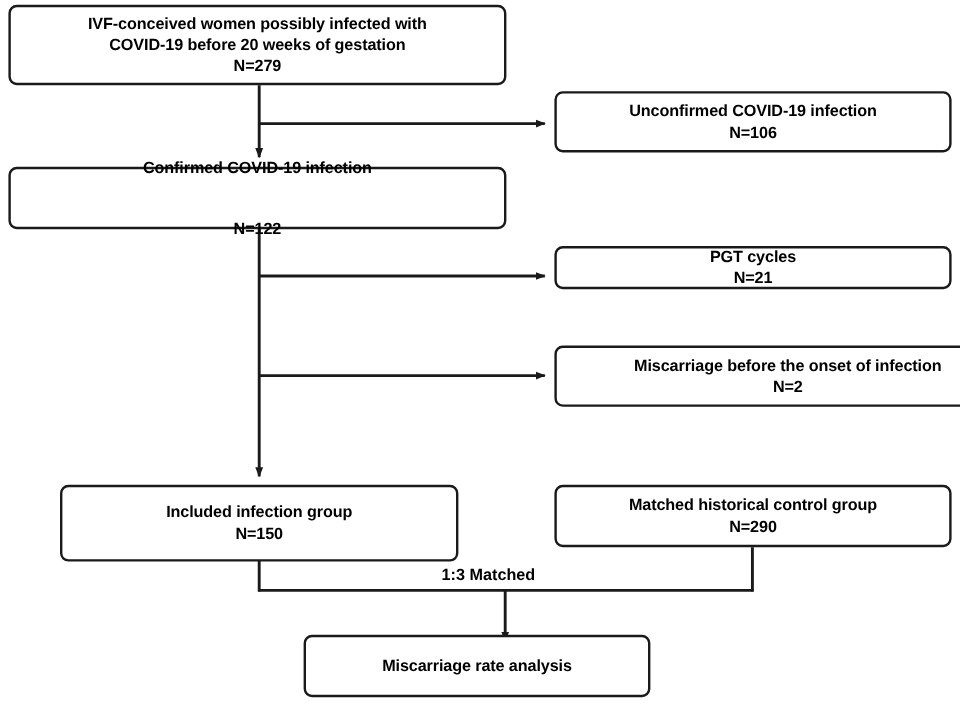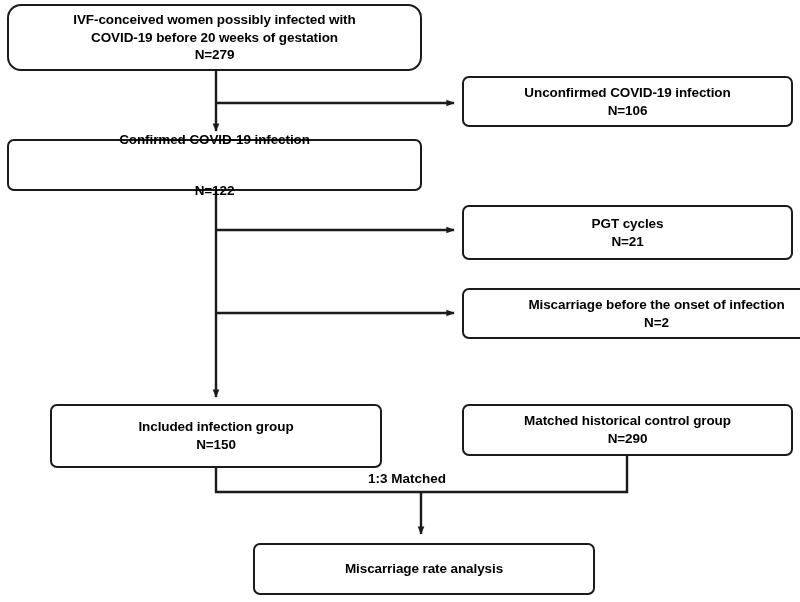--- a/index.html
+++ b/index.html
@@ -83,37 +83,37 @@
 
       <path d="M216,313 L454,313" marker-end="url(#arrow)"></path>
 
       <path d="M216,456 L216,493"></path>
       <path d="M627,456 L627,493"></path>
       <path d="M215,492 L628,492"></path>
       <path d="M421,492 L421,534" marker-end="url(#arrow)"></path>
     </g>
   </svg>
 
-  <div class="node" style="left:7px; top:4px; width:415px; height:67px;border-radius:14px;">
+  <div class="node" style="left:7px; top:4px; width:415px; height:67px;">
     <span class="line">IVF-conceived women possibly infected with</span>
     <span class="line">COVID-19 before 20 weeks of gestation</span>
     <span class="line">N=279</span>
   </div>
 
   <div class="node" style="left:462px; top:76px; width:331px; height:51px;text-align:center;">
     <span class="line">Unconfirmed COVID-19 infection</span>
     <span class="line">N=106</span>
   </div>
 
   <div class="node" style="left:7px; top:139px; width:415px; height:52px;gap:33px;">
     <span class="line">Confirmed COVID-19 infection</span>
     <span class="line">N=122</span>
   </div>
 
-  <div class="node" style="left:462px; top:205px; width:331px; height:55px;">
+  <div class="node" style="left:462px; top:205px; width:331px; height:36px;">
     <span class="line">PGT cycles</span>
     <span class="line">N=21</span>
   </div>
 
   <div class="node" style="left:462px; top:288px; width:389px; height:51px;">
     <span class="line">Miscarriage before the onset of infection</span>
     <span class="line">N=2</span>
   </div>
 
   <div class="node" style="left:50px; top:404px; width:332px; height:64px;">
@@ -121,17 +121,17 @@
     <span class="line">N=150</span>
   </div>
 
   <div class="node" style="left:462px; top:404px; width:331px; height:52px;">
     <span class="line">Matched historical control group</span>
     <span class="line">N=290</span>
   </div>
 
   <div class="edge-label" style="left:364px; top:471px;">1:3 Matched</div>
 
-  <div class="node" style="left:253px; top:543px; width:342px; height:52px;">
+  <div class="node" style="left:253px; top:529px; width:289px; height:52px;">
     <span class="line">Miscarriage rate analysis</span>
   </div>
 
 </div>
 
 </body></html>

